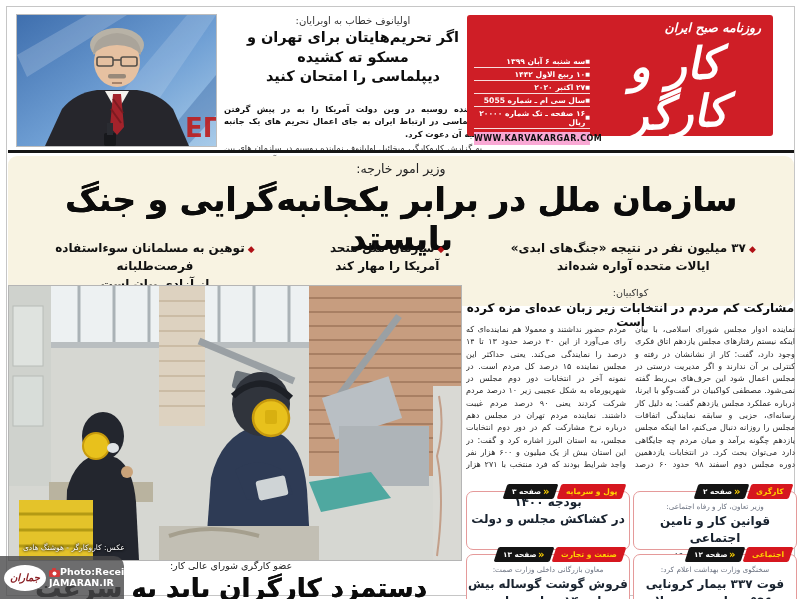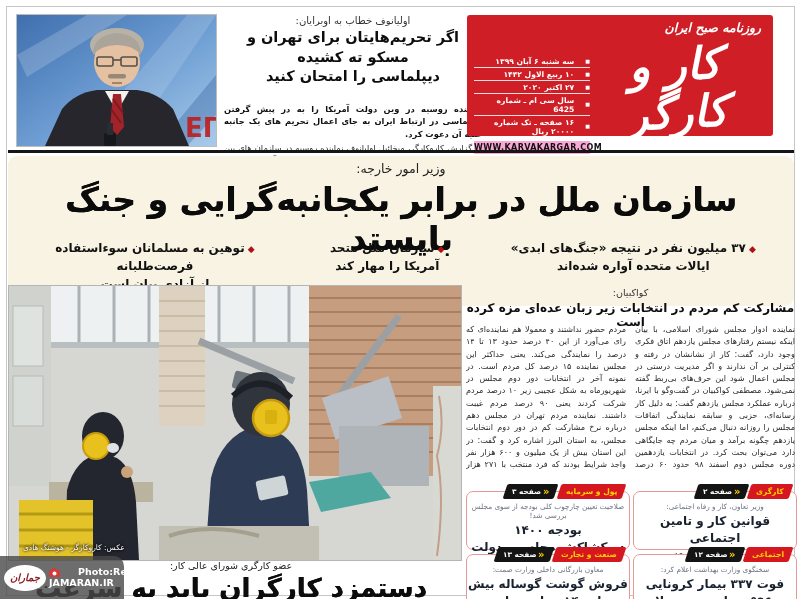--- a/index.html
+++ b/index.html
@@ -14,21 +14,21 @@
   .top-article .hl{font-size:14.5px;font-weight:bold;line-height:1.35;color:#0d0d0d;}
   .top-article .lead{font-size:8.3px;font-weight:bold;text-align:justify;line-height:1.5;margin-top:16px;color:#111;}
   .top-article .body{font-size:8.3px;text-align:justify;line-height:1.5;margin-top:2px;color:#2b2b2b;max-height:56px;overflow:hidden;}
   .top-article .cont{display:block;text-align:left;font-size:7.8px;font-weight:bold;color:#c01414;margin-top:1px;}
   
   .masthead{position:absolute;left:467px;top:15px;width:306px;height:121px;background:#cf1e26;border-radius:3px;color:#fff;}
   .masthead .tagline{position:absolute;top:5px;right:12px;font-size:12.5px;font-style:italic;font-family:"DejaVu Serif",serif;font-weight:bold;}
   .masthead .title{position:absolute;top:26px;right:8px;left:120px;text-align:center;font-size:44px;font-weight:bold;font-style:italic;
                    font-family:"DejaVu Serif",serif;transform:rotate(-3deg);line-height:1.1;}
   .dates{position:absolute;left:7px;top:40px;width:116px;direction:rtl;}
-  .dates .row{display:flex;align-items:center;gap:11px;border-bottom:1px solid rgba(255,255,255,.85);
+  .dates .row{display:flex;align-items:center;gap:0;border-bottom:1px solid rgba(255,255,255,.85);
               font-size:7.6px;font-weight:bold;padding:1.5px 0;color:#fff;}
   .dates .sq{font-size:5px;line-height:1;}
   .website{margin-top:3px;background:#f9a8d4;color:#111;font-size:8px;font-weight:bold;text-align:center;
            padding:2px 0;letter-spacing:.4px;direction:ltr;}
   .rule{position:absolute;left:8px;top:150px;width:786px;height:3px;background:#161616;}
   
   .cream{position:absolute;left:8px;top:156px;width:786px;height:150px;background:#f8f3e2;direction:rtl;text-align:center;border-radius:9px;}
   .cream .kicker{font-size:12.5px;color:#222;padding-top:5px;}
   .cream .big{font-size:33px;font-weight:bold;color:#0b0b0b;letter-spacing:-.5px;margin-top:4px;
               text-shadow:.4px 0 0 #0b0b0b;}
@@ -39,21 +39,21 @@
   .pageref{position:absolute;left:12px;bottom:3px;font-size:6.5px;font-weight:bold;color:#222;}
   
   .main-photo{position:absolute;left:8px;top:285px;width:452px;height:274px;border:1px solid #b5b5b5;overflow:hidden;background:#a21caf;}
   .photo-cap{position:absolute;left:14px;bottom:8px;direction:rtl;font-size:7.5px;color:#fff;
              text-shadow:0 0 3px rgba(0,0,0,.9),0 0 2px rgba(0,0,0,.9);}
   .watermark{position:absolute;left:0;top:556px;width:124px;height:43px;background:rgba(72,72,74,.8);
              border-top-right-radius:10px;display:flex;align-items:center;padding-left:4px;box-sizing:border-box;z-index:5;}
   .wm-logo{width:42px;height:26px;background:#fff;border-radius:50%;display:flex;align-items:center;justify-content:center;
            font-family:"DejaVu Serif",serif;font-weight:bold;font-style:italic;color:#8a1f24;font-size:10px;flex:0 0 auto;}
   .wm-text{margin-left:3px;color:#fff;font-weight:bold;font-size:9.5px;line-height:1.15;}
-  .wm-line1{display:flex;align-items:center;gap:18px;}
+  .wm-line1{display:flex;align-items:center;gap:0;}
   .wage{position:absolute;left:2px;top:560px;width:458px;direction:rtl;text-align:center;z-index:2;}
   .wage .kicker{font-size:9.5px;color:#222;}
   .wage .hl{font-size:26px;font-weight:bold;color:#0c0c0c;margin-top:2px;letter-spacing:-.5px;text-shadow:.4px 0 0 #0c0c0c;}
   
   .kav{position:absolute;left:466px;top:287px;width:329px;direction:rtl;text-align:center;color:#111;}
   .kav .kicker{font-size:9.5px;color:#333;}
   .kav .hl{font-size:12px;font-weight:bold;color:#0d0d0d;margin-top:3px;}
   .kav-cols{position:absolute;left:466px;top:323px;width:329px;height:158px;direction:rtl;text-align:justify;
             column-count:2;column-gap:9px;font-size:8.1px;line-height:1.52;color:#2a2a2a;overflow:hidden;}
   
@@ -135,21 +135,21 @@
       <div class="row">
           <span class="sq">■</span>
           <span>۱۰ ربیع الاول ۱۴۴۲</span>
         </div>
       <div class="row">
           <span class="sq">■</span>
           <span>۲۷ اکتبر ۲۰۲۰</span>
         </div>
       <div class="row">
           <span class="sq">■</span>
-          <span>سال سی ام ـ شماره 6425</span>
+          <span>سال سی ام ـ شماره 5055</span>
         </div>
       <div class="row">
           <span class="sq">■</span>
           <span>۱۶ صفحه ـ تک شماره ۲۰۰۰۰ ریال</span>
         </div>
       <div class="website">WWW.KARVAKARGAR.COM</div>
     </div>
   </div>
 
   <div class="rule"></div>
@@ -308,21 +308,20 @@
   <div class="box b-pool">
     <div class="tag">
       <span class="seg red">
           <span>پول و سرمایه</span>
         </span>
       <span class="seg black">
           <span class="chev">«</span>
           <span>صفحه ۳</span>
         </span>
     </div>
-    <div class="bkicker">صلاحیت تعیین چارچوب کلی بودجه از سوی مجلس بررسی شد!</div>
     <div class="btitle preline">بودجه ۱۴۰۰
 در کشاکش مجلس و دولت</div>
   </div>
 
   <div class="box b-ejtemai">
     <div class="tag">
       <span class="seg red">
           <span>اجتماعی</span>
         </span>
       <span class="seg black">

